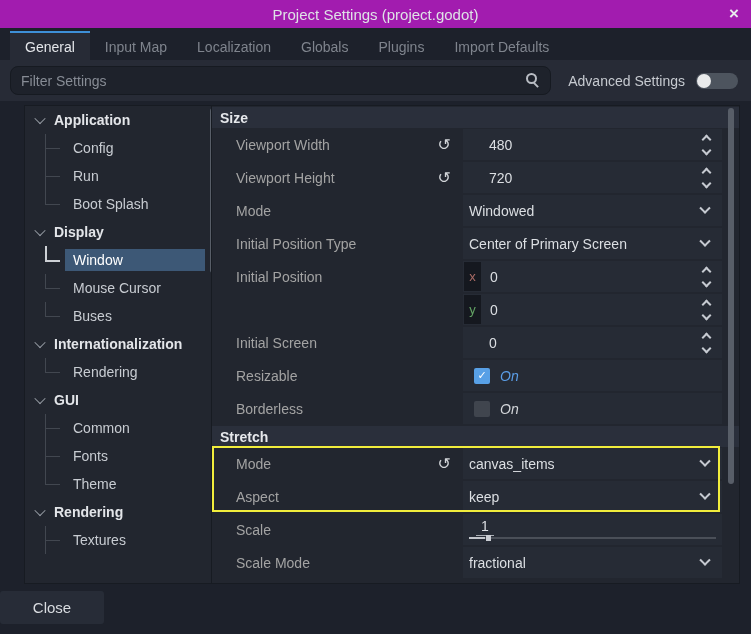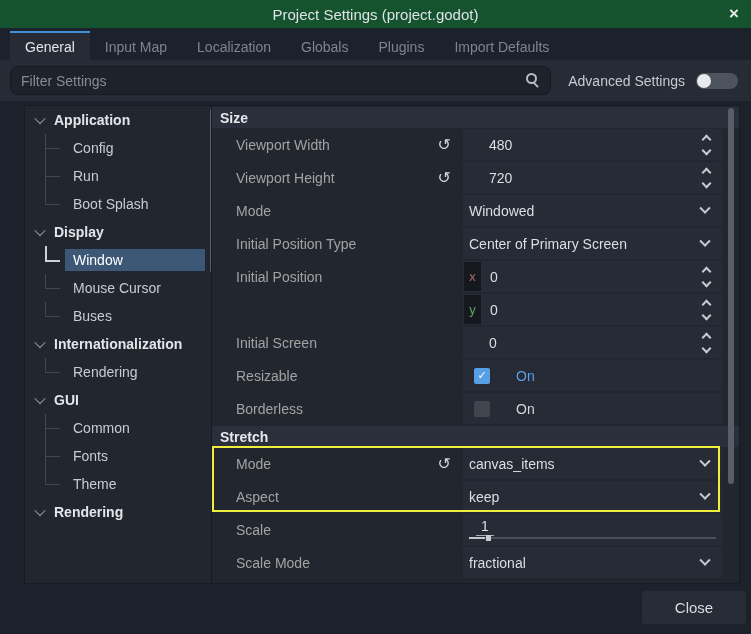--- a/index.html
+++ b/index.html
@@ -1,19 +1,19 @@
 <!DOCTYPE html>
 <html><head>
 <meta charset="utf-8">
 <style>
   html,body{margin:0;padding:0;background:#1d212b;}
   body{width:751px;height:634px;position:relative;overflow:hidden;
        font-family:"Liberation Sans",sans-serif;color:#d9dce1;-webkit-font-smoothing:antialiased;}
   
-  .titlebar{position:absolute;left:0;top:0;width:751px;height:28px;background:#14532d;
+  .titlebar{position:absolute;left:0;top:0;width:751px;height:28px;background:#a21caf;
             display:flex;align-items:center;justify-content:center;}
   .title{font-size:15px;color:#dfe2e7;}
   .close-x{position:absolute;right:8px;top:0;height:28px;display:flex;align-items:center;
            font-size:17px;font-weight:bold;color:#e8eaed;padding:0 4px;cursor:default;}
   
   .tabbar{position:absolute;left:0;top:28px;width:751px;height:32px;background:#1d212b;
           display:flex;align-items:flex-end;padding-left:10px;box-sizing:border-box;}
   .tab{height:29px;box-sizing:border-box;display:flex;align-items:center;padding:0 15px;
        font-size:14px;color:#7f848d;border-top:2px solid transparent;margin-top:28px;}
   .tab.active{background:#272b36;color:#e4e6ea;border-top:2px solid #3e90d8;}
@@ -77,38 +77,38 @@
   .updown i{display:block;width:5px;height:5px;border-right:2px solid #c6cad1;
         border-bottom:2px solid #c6cad1;}
   .updown i.up{transform:rotate(-135deg);}
   .updown i.dn{transform:rotate(45deg);}
   .dchev{margin-left:auto;margin-right:13px;width:6px;height:6px;border-right:2px solid #c6cad1;
         border-bottom:2px solid #c6cad1;transform:rotate(45deg) translate(-2px,-2px);}
   .cbox{width:16px;height:16px;border-radius:2px;margin-left:11px;flex:none;display:flex;
         align-items:center;justify-content:center;font-size:11px;color:#fff;}
   .cbox.checked{background:#58a0e6;}
   .cbox.unchecked{background:#40454e;}
-  .ontext{margin-left:26px;}
+  .ontext{margin-left:10px;font-style:italic;}
   .ontext.blue{color:#5b9ee8;}
   .ontext.gray{color:#d3d6da;}
   .field.scale{display:block;}
   .scaleval{display:inline-block;margin:4px 0 0 13px;padding:0 5px 1px 5px;
         border-bottom:1px solid #a9adb4;}
   .track{position:absolute;left:6px;right:6px;bottom:6px;height:2px;background:#4a4f58;}
   .track .fill{position:absolute;left:0;top:0;width:16px;height:2px;background:#c2c5cb;}
   .track .grab{position:absolute;left:17px;top:-2px;width:5px;height:6px;background:#c9ccd2;}
   .yhl{position:absolute;left:0px;top:340px;width:508px;height:66px;border:2px solid #f1ed3c;
        box-sizing:border-box;pointer-events:none;}
   
   .sb-thumb{position:absolute;background:#585e68;border-radius:3px;width:6px;}
   .sb-side{right:3px;top:2px;height:165px;}
   .sb-set{right:5px;top:2px;height:376px;}
   
   .bottombar{position:absolute;left:0;top:586px;width:746px;height:48px;background:#1d212b;
-       display:flex;align-items:flex-start;justify-content:flex-end;}
+       display:flex;align-items:flex-start;justify-content:flex-start;}
   .close-btn{margin-top:5px;width:104px;height:33px;background:#272c37;border-radius:3px;
        display:flex;align-items:center;justify-content:center;font-size:15px;color:#d9dce0;}
 </style>
 </head>
 <body>
 
 <div class="titlebar">
   <div class="title">Project Settings (project.godot)</div>
   <div class="close-x">×</div>
 </div>
@@ -189,20 +189,24 @@
       <span class="clabel">Fonts</span>
     </div>
     <div class="trow">
       <span class="conn elbow"></span>
       <span class="clabel">Theme</span>
     </div>
     <div class="trow sec">
       <span class="tchev"></span>
       <span class="tlabel">Rendering</span>
     </div>
+    <div class="trow">
+      <span class="conn tee"></span>
+      <span class="clabel">Textures</span>
+    </div>
     <div class="sb-thumb sb-side"></div>
   </div>
 
   <div class="panel settings">
 
     <div class="shead">Size</div>
 
     <div class="prow">
       <div class="plabel-wrap">
         <span class="plabel">Viewport Width</span>

